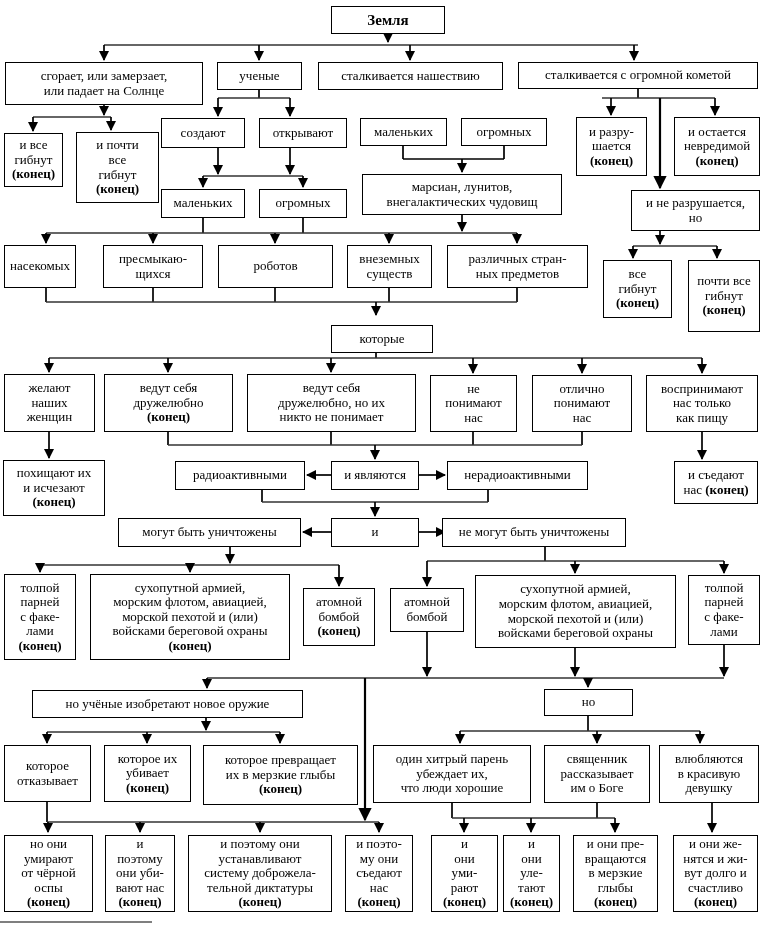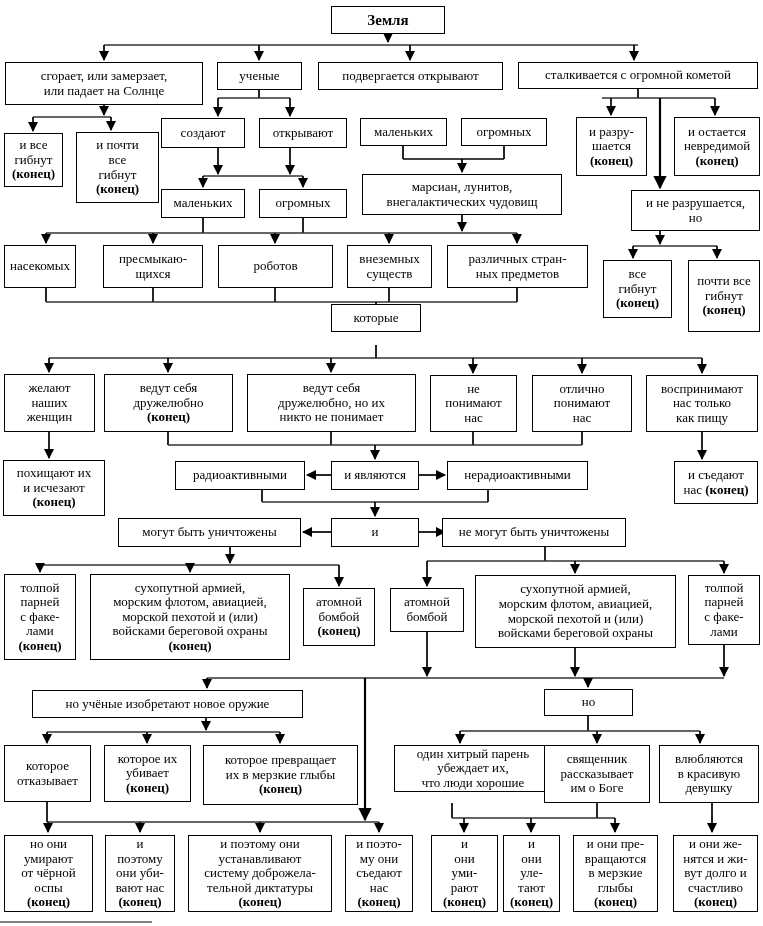--- a/index.html
+++ b/index.html
@@ -173,21 +173,21 @@
       <span>Земля</span>
     </div>
 
   <div class="nd" style="left:5px;top:62px;width:198px;height:43px">
       <span>сгорает, или замерзает,<br>или падает на Солнце</span>
     </div>
   <div class="nd" style="left:217px;top:62px;width:85px;height:28px">
       <span>ученые</span>
     </div>
   <div class="nd" style="left:318px;top:62px;width:185px;height:28px">
-      <span>подвергается открывают</span>
+      <span>сталкивается нашествию</span>
     </div>
   <div class="nd" style="left:518px;top:62px;width:240px;height:27px">
       <span>сталкивается с огромной кометой</span>
     </div>
 
   <div class="nd" style="left:4px;top:133px;width:59px;height:54px">
       <span>и все<br>гибнут<br><b>(конец)</b></span>
     </div>
   <div class="nd" style="left:76px;top:132px;width:83px;height:71px">
       <span>и почти<br>все<br>гибнут<br><b>(конец)</b></span>
@@ -239,21 +239,21 @@
   <div class="nd" style="left:447px;top:245px;width:141px;height:43px">
       <span>различных стран-<br>ных предметов</span>
     </div>
   <div class="nd" style="left:603px;top:260px;width:69px;height:58px">
       <span>все<br>гибнут<br><b>(конец)</b></span>
     </div>
   <div class="nd" style="left:688px;top:260px;width:72px;height:72px">
       <span>почти все<br>гибнут<br><b>(конец)</b></span>
     </div>
 
-  <div class="nd" style="left:331px;top:304px;width:90px;height:28px">
+  <div class="nd" style="left:331px;top:325px;width:102px;height:28px">
       <span>которые</span>
     </div>
 
   <div class="nd" style="left:4px;top:374px;width:91px;height:58px">
       <span>желают<br>наших<br>женщин</span>
     </div>
   <div class="nd" style="left:104px;top:374px;width:129px;height:58px">
       <span>ведут себя<br>дружелюбно<br><b>(конец)</b></span>
     </div>
   <div class="nd" style="left:247px;top:374px;width:169px;height:58px">
@@ -323,21 +323,21 @@
 
   <div class="nd" style="left:4px;top:745px;width:87px;height:57px">
       <span>которое<br>отказывает</span>
     </div>
   <div class="nd" style="left:104px;top:745px;width:87px;height:57px">
       <span>которое их<br>убивает<br><b>(конец)</b></span>
     </div>
   <div class="nd" style="left:203px;top:745px;width:155px;height:60px">
       <span>которое превращает<br>их в мерзкие глыбы<br><b>(конец)</b></span>
     </div>
-  <div class="nd" style="left:394px;top:745px;width:158px;height:47px">
+  <div class="nd" style="left:373px;top:745px;width:158px;height:58px">
       <span>один хитрый парень<br>убеждает их,<br>что люди хорошие</span>
     </div>
   <div class="nd" style="left:659px;top:745px;width:100px;height:58px">
       <span>влюбляются<br>в красивую<br>девушку</span>
     </div>
   <div class="nd" style="left:544px;top:745px;width:106px;height:58px">
       <span>священник<br>рассказывает<br>им о Боге</span>
     </div>
 
   <div class="nd" style="left:4px;top:835px;width:89px;height:77px">

